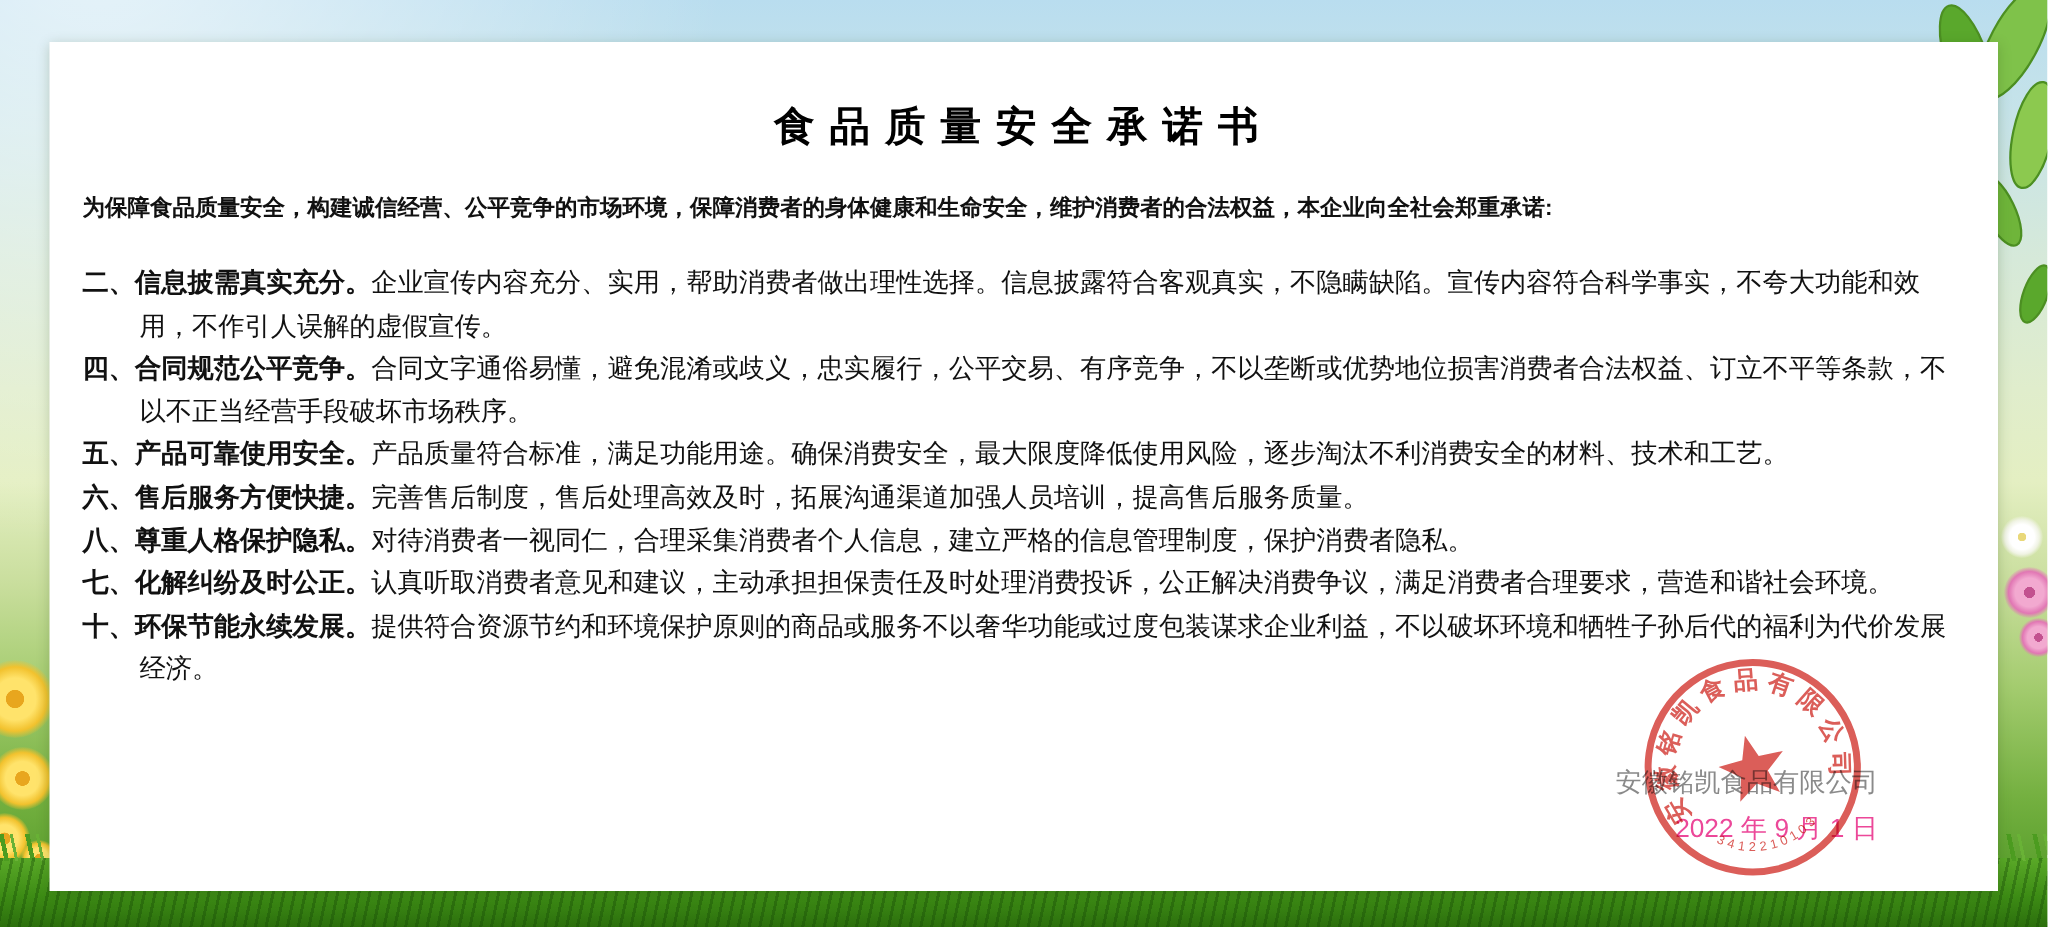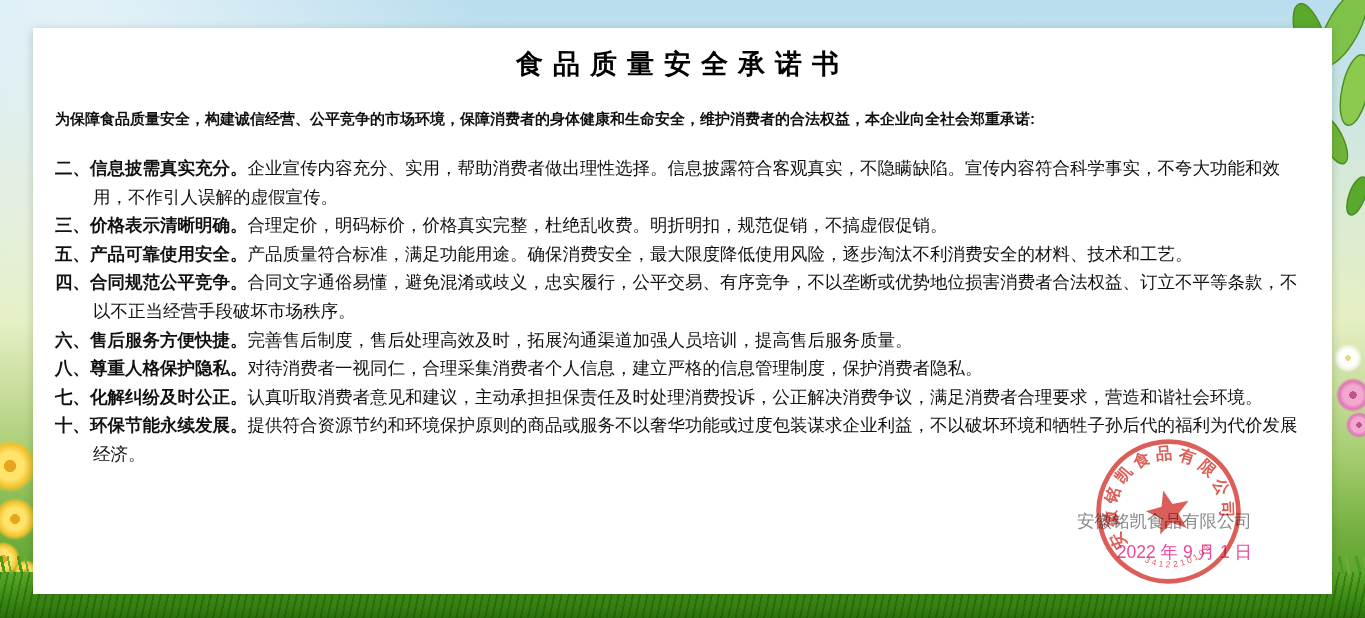--- a/index.html
+++ b/index.html
@@ -36,21 +36,21 @@
   .f3 { left:-14px; top:542px; width:34px; height:34px; }
   .f4 { left:14px;  top:560px; width:24px; height:24px; }
   .f5 { left:1336px; top:378px; width:34px; height:34px; }
   .f6 { left:1346px; top:412px; width:26px; height:26px; }
   .f7 { left:1334px; top:344px; width:28px; height:28px; }
 
   .leaves { position:absolute; right:0; top:0; z-index:1; }
 
   
   .card { position:absolute; left:33px; top:28px; width:1299px; height:566px;
-    background:#ffffff; z-index:2; padding:8px 22px 0; color:#111;
+    background:#ffffff; z-index:2; padding:28px 22px 0; color:#111;
     box-shadow:0 2px 8px rgba(40,70,20,.25);
   }
   .card h1 { text-align:center; font-size:27px; font-weight:700; letter-spacing:10px;
     margin:10px 0 24px; color:#000; }
   .intro { font-size:15px; font-weight:700; line-height:26px; margin-bottom:22px; }
   .items .item { font-size:17.5px; line-height:28.6px; padding-left:38px; text-indent:-38px; }
   .items .num, .items .lead { font-weight:700; }
   .items .body { font-weight:400; }
 
   .signature { position:absolute; right:80px; top:478px; text-align:right;
@@ -88,23 +88,22 @@
   <div class="flower white f7"></div>
 
   <div class="grass"></div>
 
   <div class="card">
     <h1>食品质量安全承诺书</h1>
     <p class="intro">为保障食品质量安全，构建诚信经营、公平竞争的市场环境，保障消费者的身体健康和生命安全，维护消费者的合法权益，本企业向全社会郑重承诺:</p>
 
     <div class="items">
       <p class="item"><span class="num">二、</span><span class="lead">信息披需真实充分。</span><span class="body">企业宣传内容充分、实用，帮助消费者做出理性选择。信息披露符合客观真实，不隐瞒缺陷。宣传内容符合科学事实，不夸大功能和效用，不作引人误解的虚假宣传。</span></p>
-      <p class="item"><span class="num">三、</span><span class="lead">价格表示清晰明确。</span><span class="body">合理定价，明码标价，价格真实完整，杜绝乱收费。明折明扣，规范促销，不搞虚假促销。</span></p>
+      <p class="item"><span class="num">四、</span><span class="lead">合同规范公平竞争。</span><span class="body">合同文字通俗易懂，避免混淆或歧义，忠实履行，公平交易、有序竞争，不以垄断或优势地位损害消费者合法权益、订立不平等条款，不以不正当经营手段破坏市场秩序。</span></p>
       <p class="item"><span class="num">五、</span><span class="lead">产品可靠使用安全。</span><span class="body">产品质量符合标准，满足功能用途。确保消费安全，最大限度降低使用风险，逐步淘汰不利消费安全的材料、技术和工艺。</span></p>
-      <p class="item"><span class="num">四、</span><span class="lead">合同规范公平竞争。</span><span class="body">合同文字通俗易懂，避免混淆或歧义，忠实履行，公平交易、有序竞争，不以垄断或优势地位损害消费者合法权益、订立不平等条款，不以不正当经营手段破坏市场秩序。</span></p>
       <p class="item"><span class="num">六、</span><span class="lead">售后服务方便快捷。</span><span class="body">完善售后制度，售后处理高效及时，拓展沟通渠道加强人员培训，提高售后服务质量。</span></p>
       <p class="item"><span class="num">八、</span><span class="lead">尊重人格保护隐私。</span><span class="body">对待消费者一视同仁，合理采集消费者个人信息，建立严格的信息管理制度，保护消费者隐私。</span></p>
       <p class="item"><span class="num">七、</span><span class="lead">化解纠纷及时公正。</span><span class="body">认真听取消费者意见和建议，主动承担担保责任及时处理消费投诉，公正解决消费争议，满足消费者合理要求，营造和谐社会环境。</span></p>
       <p class="item"><span class="num">十、</span><span class="lead">环保节能永续发展。</span><span class="body">提供符合资源节约和环境保护原则的商品或服务不以奢华功能或过度包装谋求企业利益，不以破坏环境和牺牲子孙后代的福利为代价发展经济。</span></p>
     </div>
 
     <div class="signature">
       <div class="company">安徽铭凯食品有限公司</div>
       <div class="date">2022 年 9 月 1 日</div>
     </div>

